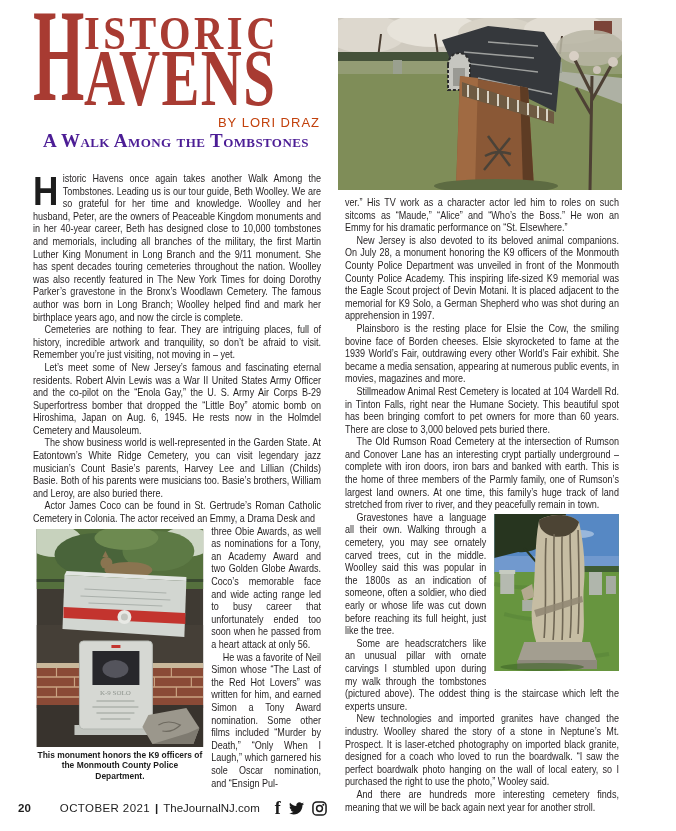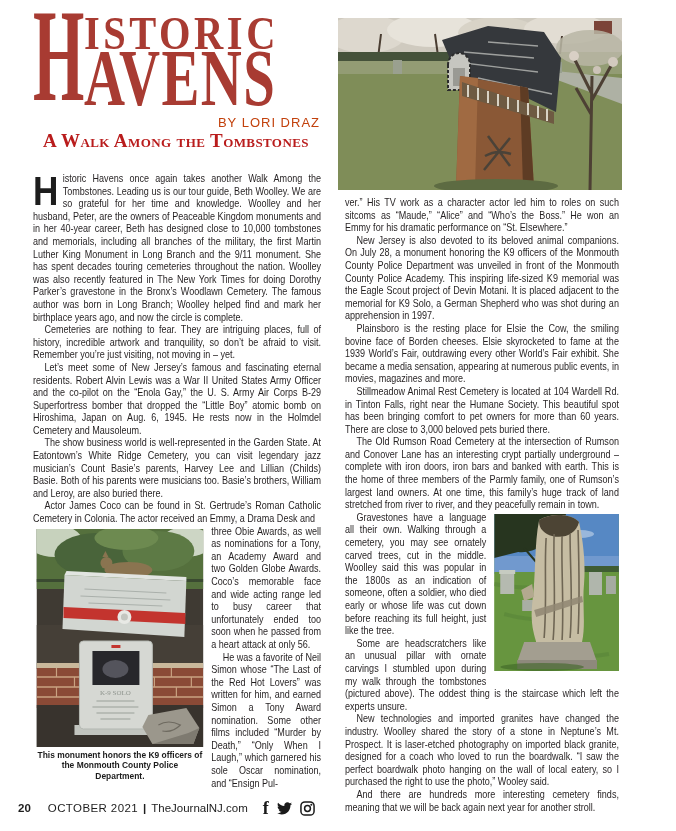--- a/index.html
+++ b/index.html
@@ -28,21 +28,21 @@
     color:#a83b32; font-size:80px; line-height:1; letter-spacing:2px;
     transform:scaleX(0.71); transform-origin:0 0; white-space:nowrap;
   }
   .byline {
     position:absolute; left:108px; top:115px; width:212px;
     text-align:right; font-size:13px; letter-spacing:1px; color:#c2410c;
   }
   .subtitle {
     position:absolute; left:30px; top:133px; width:292px; text-align:center;
     font-family:"Liberation Serif", serif; font-weight:bold;
-    font-variant:small-caps; color:#b91c1c;
+    font-variant:small-caps; color:#4c1d95;
     font-size:19px; line-height:16px; letter-spacing:0.4px;
   }
 
   
   .photo-top { position:absolute; left:338px; top:18px; width:284px; height:172px; }
   .photo-top svg, .fig svg { display:block; }
 
   
   .col { position:absolute; font-size:10.3px; line-height:12.6px; text-align:justify; }
   .col-left  { left:33px;  top:173px; width:328px; transform:scaleX(0.878); transform-origin:0 0; }
@@ -61,21 +61,21 @@
     font-weight:bold; text-align:center; color:#1c1c1c;
   }
   .tree-fig { float:right; width:142px; margin:2px 0 5px 9px; }
 
   
   .footer {
     position:absolute; left:18px; top:799px; height:18px;
     display:flex; align-items:center; font-size:11.5px; color:#1d1d1d;
   }
   .footer .page-num { font-weight:bold; margin-right:17px; }
-  .footer .issue { letter-spacing:0.4px; }
+  .footer .issue { letter-spacing:0.4px;margin-left:12px; }
   .footer .sep { margin:0 5px; font-weight:bold; }
   .footer .site { font-weight:normal; }
   .social { display:flex; align-items:center; gap:8px; margin-left:15px; }
   .social .fb {
     font-family:"Liberation Serif", serif; font-weight:bold;
     font-size:18px; line-height:14px; color:#1a1a1a; cursor:pointer;
   }
   .social svg { display:block; cursor:pointer; }
 </style>
 </head>

